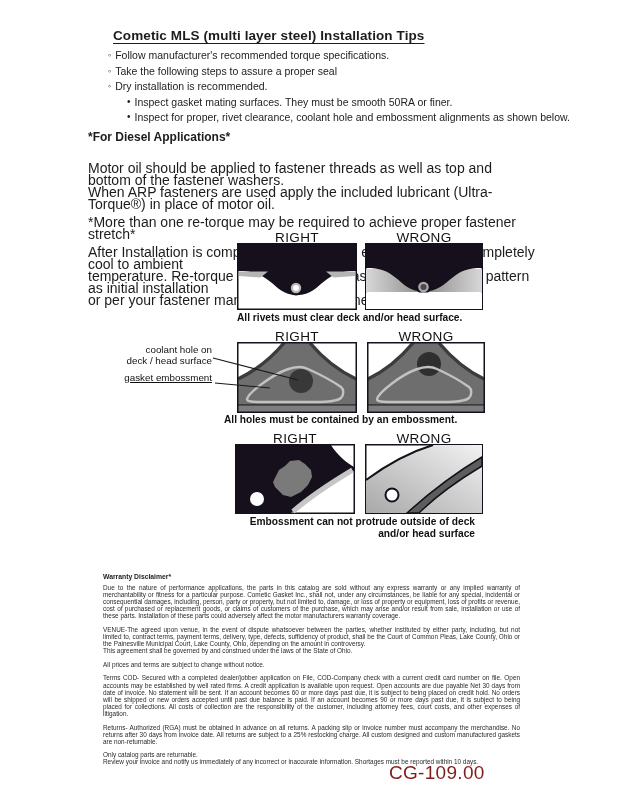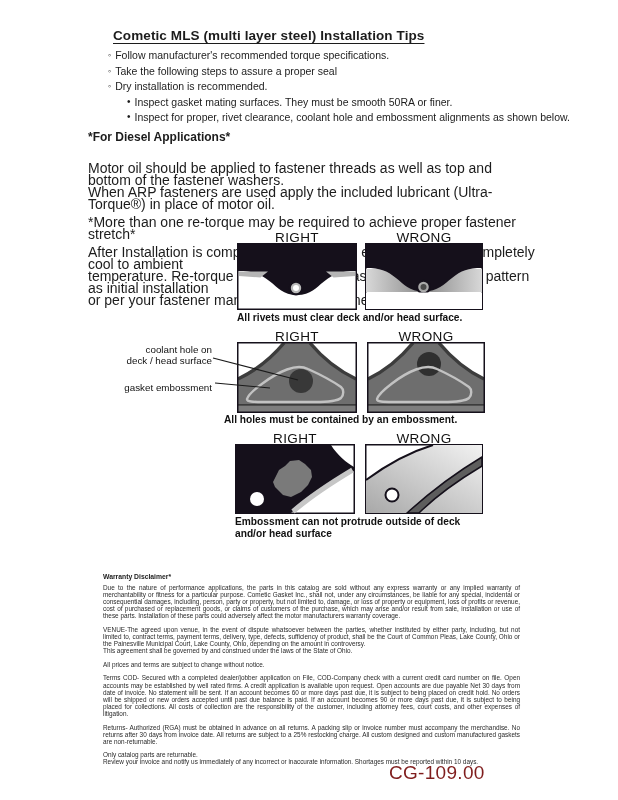--- a/index.html
+++ b/index.html
@@ -96,21 +96,21 @@
     <rect x="1" y="49.5" width="116" height="16.5" fill="#ffffff"></rect>
   </svg>
 
   <div class="caption abs" style="left:237px;top:84px;width:260px;">All rivets must clear deck and/or head surface.</div>
 
   <div class="rw-label abs" style="left:237px;top:101px;width:120px;">RIGHT</div>
   <div class="rw-label abs" style="left:367px;top:101px;width:118px;">WRONG</div>
 
   <div class="pointer-label abs" style="left:118px;top:116px;width:94px;">coolant hole on
 deck / head surface</div>
-  <div class="pointer-label abs" style="left:120px;top:154px;width:92px;">gasket embossment</div>
+  <div class="pointer-label abs" style="left:120px;top:144px;width:92px;text-decoration:underline;">gasket embossment</div>
 
   <svg class="abs diagram-frame" style="left:237px;top:114px;" width="120" height="71" viewBox="0 0 120 71">
     <rect x="1" y="1" width="118" height="69" fill="#6e6e6e"></rect>
     <path d="M1,1 L47,1 C37,13 20,28 1,37 Z" fill="#ffffff"></path>
     <path d="M119,1 L73,1 C83,13 100,28 119,37 Z" fill="#ffffff"></path>
     <path d="M47,1 C37,13 20,28 1,37" stroke="#3c3c3c" stroke-width="3.4" fill="none"></path>
     <path d="M73,1 C83,13 100,28 119,37" stroke="#3c3c3c" stroke-width="3.4" fill="none"></path>
     <rect x="1" y="62" width="118" height="1.8" fill="#3c3c3c"></rect>
     <rect x="1" y="63.8" width="118" height="6.2" fill="#7d7d7d"></rect>
     <circle cx="64" cy="39" r="12" fill="#383838"></circle>
@@ -156,21 +156,21 @@
           <stop offset="1" stop-color="#a8a8a8"></stop>
       </linearGradient>
     </defs>
     <rect x="0.75" y="0.75" width="116.5" height="68.5" fill="#ffffff" stroke="#15101b" stroke-width="1.5"></rect>
     <path d="M1,36 C20,22 45,8 68,1 L117,1 L117,69 L1,69 Z" fill="url(#g3)"></path>
     <path d="M1,36 C20,22 45,8 68,1" stroke="#15101b" stroke-width="2" fill="none"></path>
     <path d="M42,69 C64,49 92,28 117,13 L117,22 C97,34 70,53 54,69 Z" fill="#5d5d5d" stroke="#15101b" stroke-width="1.5"></path>
     <circle cx="27" cy="51" r="6.5" fill="#ffffff" stroke="#15101b" stroke-width="2"></circle>
   </svg>
 
-  <div class="caption abs" style="left:235px;top:288px;width:240px;">Embossment can not protrude outside of deck
+  <div class="caption abs" style="left:235px;top:288px;width:240px;text-align:right;">Embossment can not protrude outside of deck
 and/or head surface</div>
 </div>
 
 <div id="disclaimer-block" class="abs">
   <div class="disc-heading">Warranty Disclaimer*</div>
   <p class="disc-para">Due to the nature of performance applications, the parts in this catalog are sold without any express warranty or any implied warranty of merchantability or fitness for a particular purpose.  Cometic Gasket Inc., shall not, under any circumstances, be liable for any special, incidental or consequential damages, including, person, party or property, but not limited to, damage, or loss of property or equipment, loss of profits or revenue, cost of purchased or replacement goods, or claims of customers of the purchase, which may arise and/or result from sale, installation or use of these parts.  Installation of these parts could adversely affect the motor manufacturers warranty coverage.</p>
   <p class="disc-para">VENUE-The agreed upon venue, in the event of dispute whatsoever between the parties, whether instituted by either party, including, but not limited to, contract terms, payment terms, delivery, type, defects, sufficiency of product, shall be the Court of Common Pleas, Lake County, Ohio or the Painesville Municipal Court, Lake County, Ohio, depending on the amount in controversy.
 This agreement shall be governed by and construed under the laws of the State of Ohio.</p>
   <p class="disc-para">All prices and terms are subject to change without notice.</p>
   <p class="disc-para">Terms COD- Secured with a completed dealer/jobber application on File, COD-Company check with a current credit card number on file.  Open accounts may be established by well rated firms.  A credit application is available upon request.  Open accounts are due payable Net 30 days from date of invoice.  No statement will be sent.  If an account becomes 60 or more days past due, it is subject to being placed on credit hold.  No orders will be shipped or new orders accepted until past due balance is paid.  If an account becomes 90 or more days past due, it is subject to being placed for collections.  All costs of collection are the responsibility of the customer, including attorney fees, court costs, and other expenses of litigation.</p>

